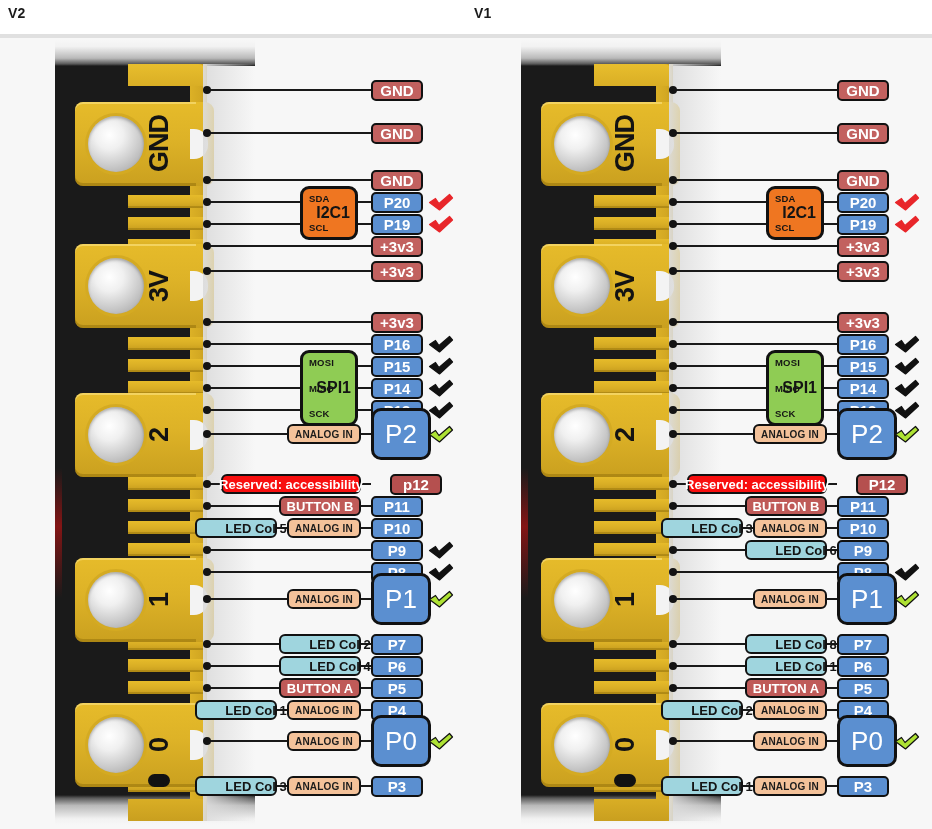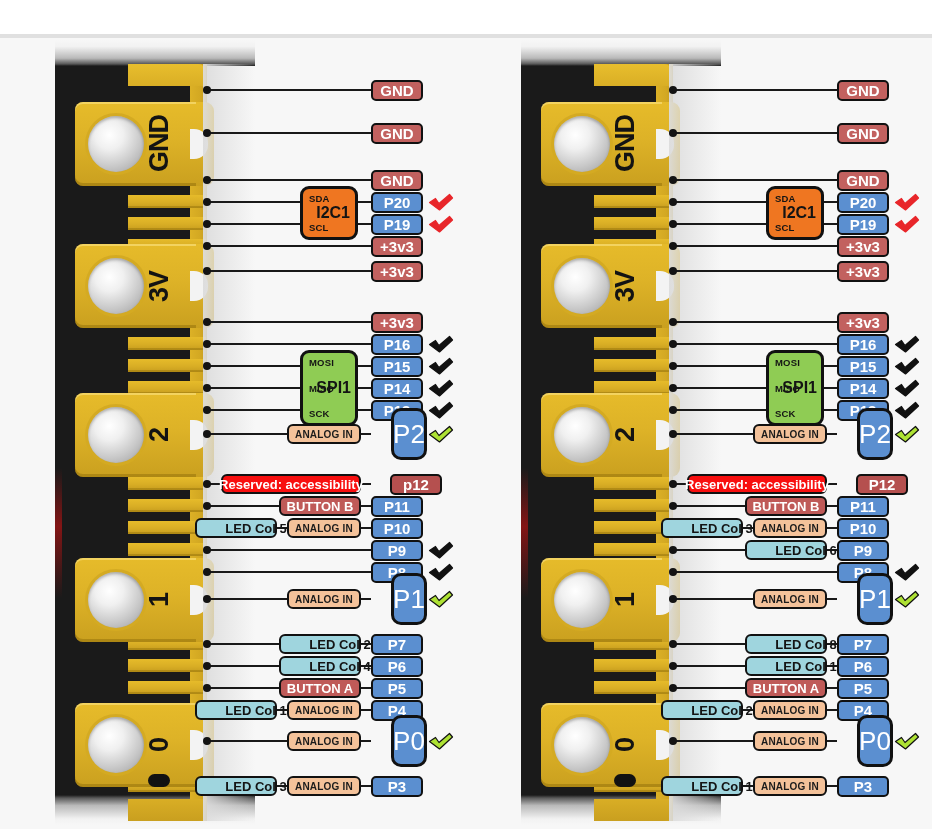--- a/index.html
+++ b/index.html
@@ -114,24 +114,24 @@
     position: absolute; display: flex; align-items: center; justify-content: center;
     border: 2.5px solid #111; color: #fff; font-weight: bold; text-align: center;
     white-space: nowrap;
   }
   .chip.pin { width: 52px; height: 21px; font-size: 15px; border-radius: 5px; }
   .c-pwr  { background: #c2615f; }
   .c-blue { background: #5b8fd0; }
   .c-dark { background: #b5504f; margin-left: 19px; }
 
   .bigpin {
-    position: absolute; width: 36px; height: 52px; border-radius: 10px;
+    position: absolute; width: 60px; height: 52px; border-radius: 10px;
     border: 3px solid #111; background: #5b8fd0; color: #fff;
     font-size: 26px; font-weight: normal;
-    display: flex; align-items: center; justify-content: center; margin-left: 20px;
+    display: flex; align-items: center; justify-content: center;
   }
 
   
   .tag {
     position: absolute; display: flex; align-items: center; justify-content: center;
     border: 2.5px solid #111; border-radius: 6px; white-space: nowrap;
     font-weight: bold;
   }
   .t-analog { background: #f4c29a; color: #1b1b1b; height: 20px; font-size: 10px; letter-spacing: .2px; }
   .t-led    { background: #9fd5de; color: #141414; height: 20px; font-size: 13px; padding-left: 40px; }
@@ -148,20 +148,24 @@
 
   
   .check { position: absolute; width: 26px; height: 20px; }
   .check svg { width: 26px; height: 20px; display: block; }
 </style>
 </head>
 <body>
 
 <div id="root">
 
+  <div class="title-bar">
+    <div class="ver-title" id="t-v2">V2</div>
+    <div class="ver-title" id="t-v1">V1</div>
+  </div>
   <div class="divider"></div>
 
   <div class="panel">
     <div class="diagram" id="dia-v2">
         <div class="board-black"></div>
         <div class="board-glow-top"></div>
         <div class="board-glow-bot"></div>
         <div class="board-red-hint"></div>
         <div class="gold-spine"></div>
         <div class="gold-cap-top"></div>

